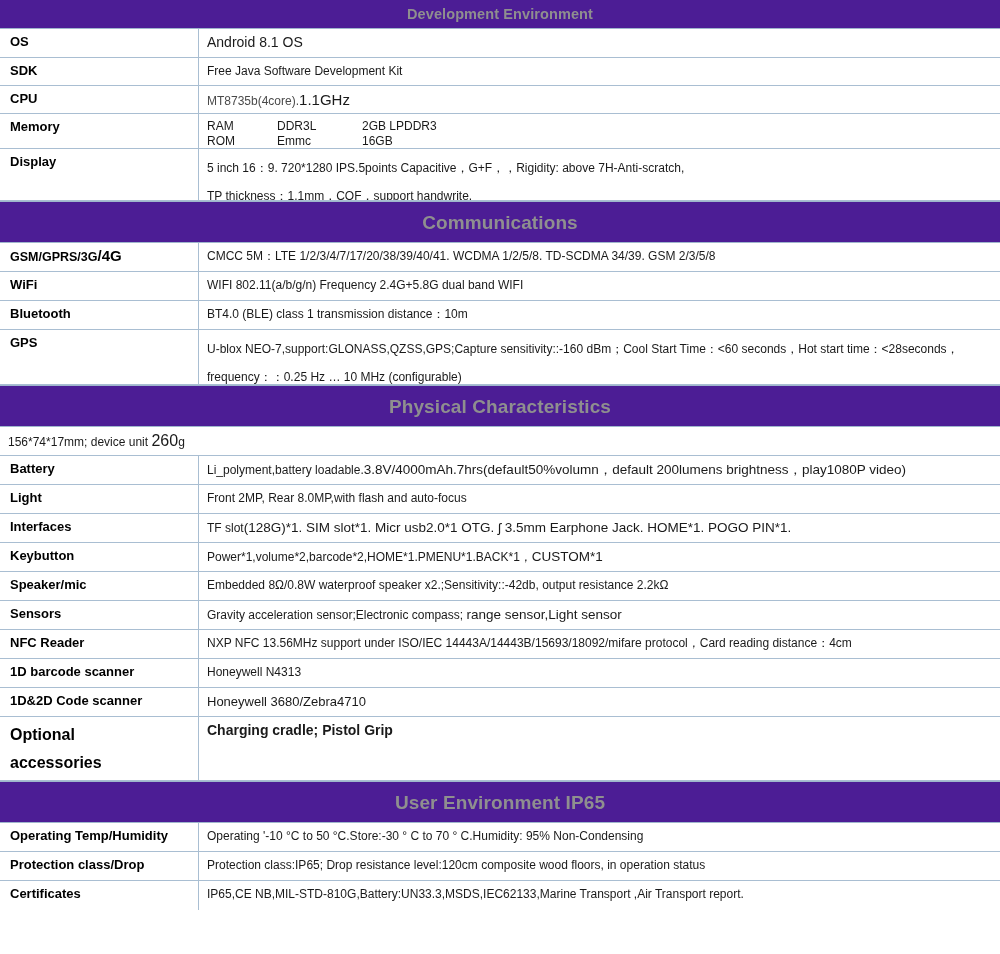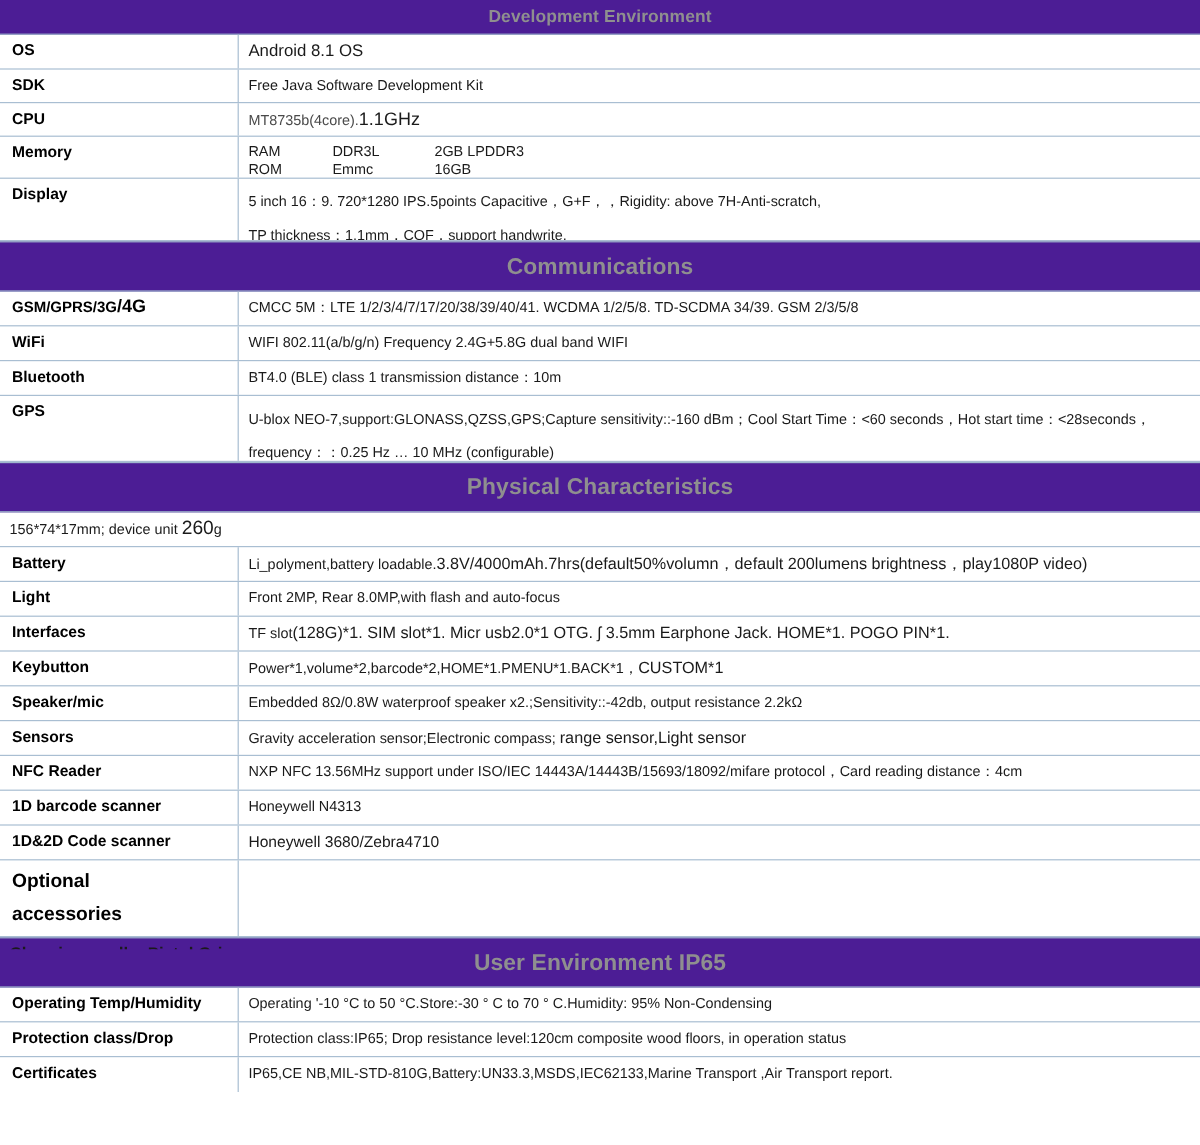--- a/index.html
+++ b/index.html
@@ -88,21 +88,21 @@
   }
 
   
   .r-os      { height: 29px; }
   .r-sdk     { height: 28px; }
   .r-cpu     { height: 28px; }
   .r-memory  { height: 35px; }
   .r-display { height: 52px; }
   .r-std     { height: 29px; }
   .r-gps     { height: 55px; }
-  .r-optional{ height: 64px; flex-direction: column; }
+  .r-optional{ height: 64px; }
 
   .nowrap-clip { white-space: nowrap; overflow: hidden; }
   .big-inline { font-size: 14px; }
 </style>
 </head>
 <body>
 
 <div class="spec-sheet">
 
   <div class="section-header first sh-dev">Development Environment</div>

